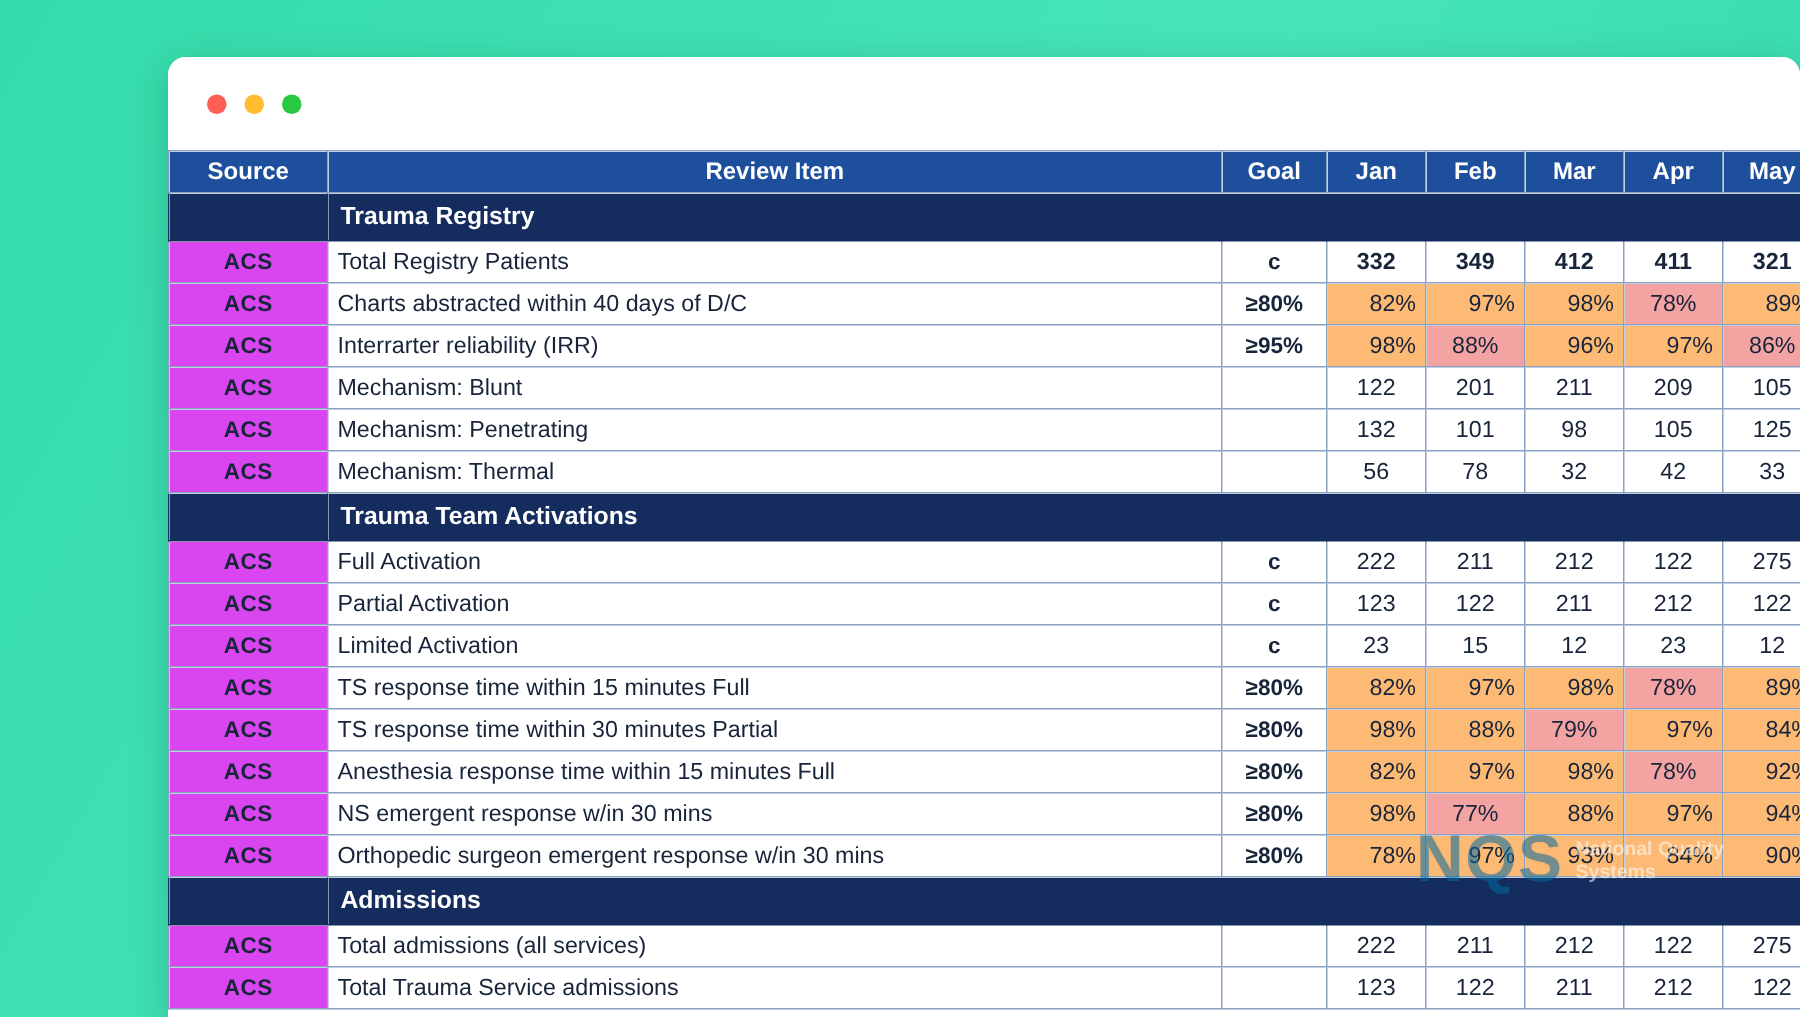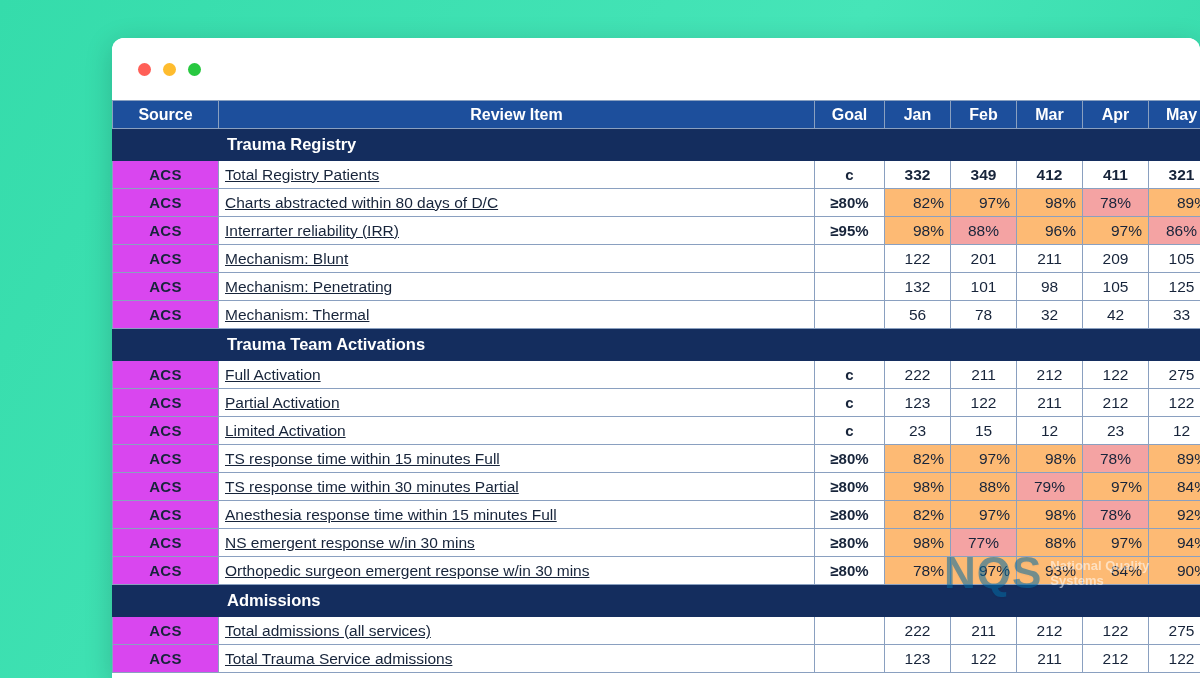--- a/index.html
+++ b/index.html
@@ -90,21 +90,20 @@
     background: #d946ef;
     text-align: center;
     font-weight: bold;
     font-size: 15px;
     letter-spacing: 0.3px;
   }
   td.item {
     text-align: left;
     font-size: 15.5px;
     background: #ffffff;
-    text-decoration: underline;
   }
   td.goal {
     text-align: center;
     font-weight: bold;
     font-size: 15px;
     background: #ffffff;
   }
   td.val {
     text-align: center;
     font-size: 15.5px;
@@ -190,21 +189,21 @@
           <td class="item">Total Registry Patients</td>
           <td class="goal">c</td>
           <td class="val bold">332</td>
           <td class="val bold">349</td>
           <td class="val bold">412</td>
           <td class="val bold">411</td>
           <td class="val bold">321</td>
         </tr>
         <tr>
           <td class="source">ACS</td>
-          <td class="item">Charts abstracted within 80 days of D/C</td>
+          <td class="item">Charts abstracted within 40 days of D/C</td>
           <td class="goal">≥80%</td>
           <td class="val good">82%</td>
           <td class="val good">97%</td>
           <td class="val good">98%</td>
           <td class="val bad">78%</td>
           <td class="val good">89%</td>
         </tr>
         <tr>
           <td class="source">ACS</td>
           <td class="item">Interrarter reliability (IRR)</td>

